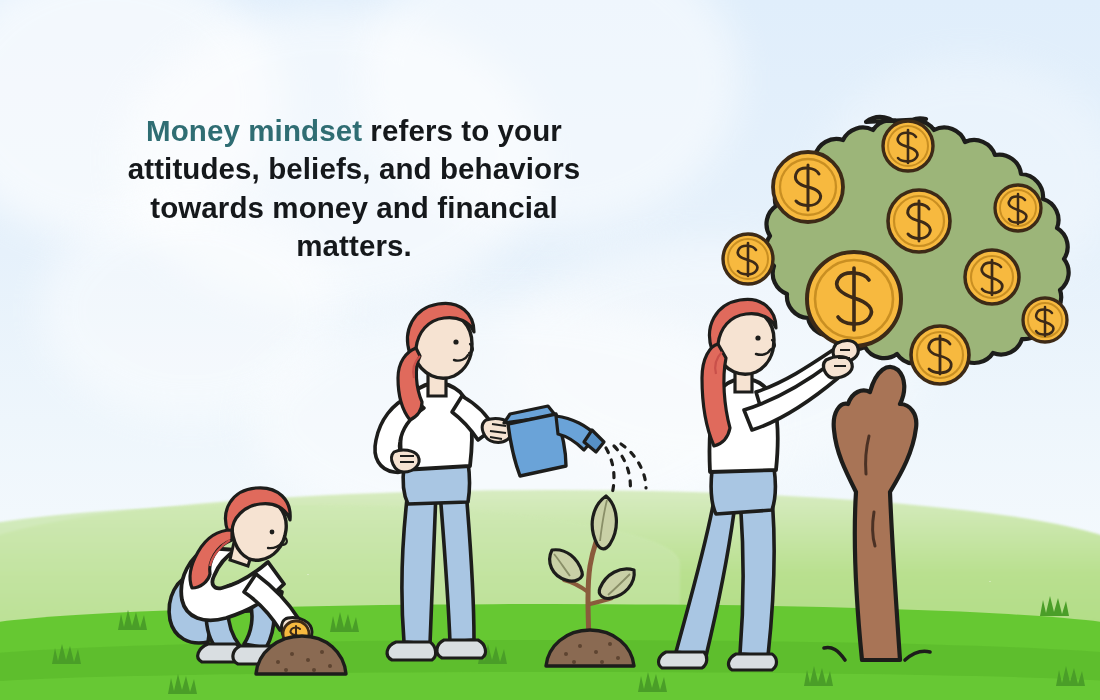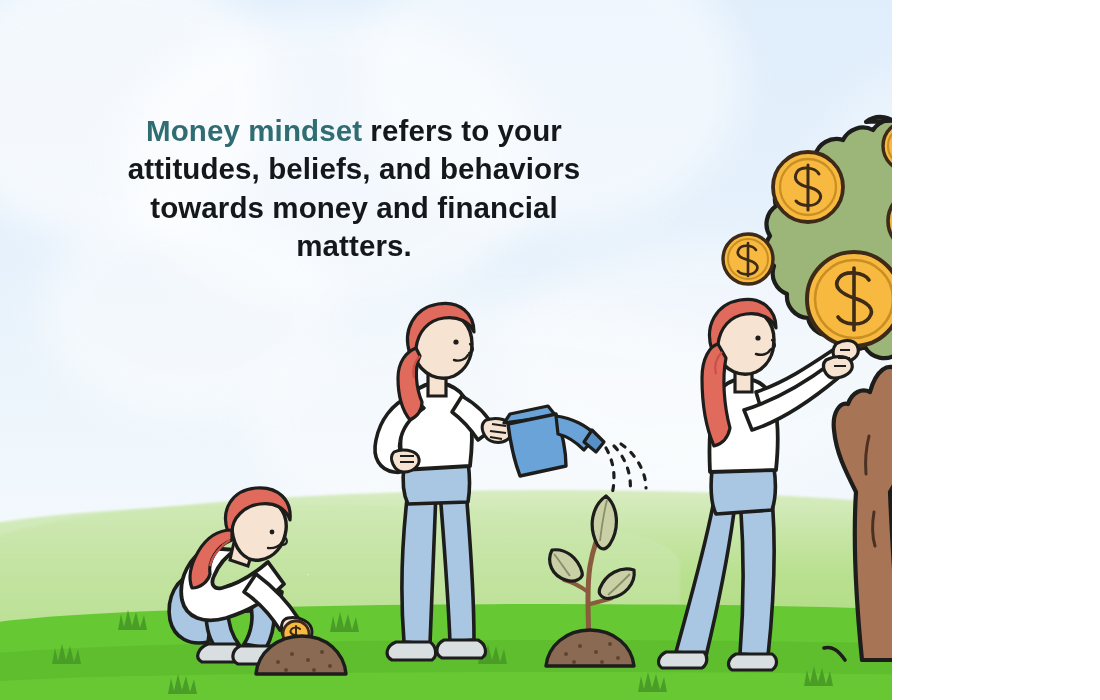--- a/index.html
+++ b/index.html
@@ -1,19 +1,19 @@
 <!DOCTYPE html>
 <html><head>
 <meta charset="utf-8">
 <style>
   html,body{margin:0;padding:0;background:#ffffff;}
   body{font-family:"Liberation Sans","DejaVu Sans",sans-serif;}
 
   .stage{
-    position:relative;width:892px;height:700px;overflow:hidden;
+    position:relative;width:1100px;height:700px;overflow:hidden;
     background:#e2f0fb;
   }
 
   
   .sky{position:absolute;left:0;top:0;width:1100px;height:560px;
        background:linear-gradient(180deg,#e0eefb 0%,#e6f1fb 45%,#eef6fc 75%,#f4f9fd 100%);}
   .cloud{position:absolute;border-radius:50%;background:#ffffff;filter:blur(18px);}
   .cloud.c1{left:-60px;top:-40px;width:340px;height:280px;opacity:.62;}
   .cloud.c2{left:120px;top:10px;width:420px;height:300px;opacity:.55;}
   .cloud.c3{left:360px;top:-70px;width:380px;height:300px;opacity:.5;}

